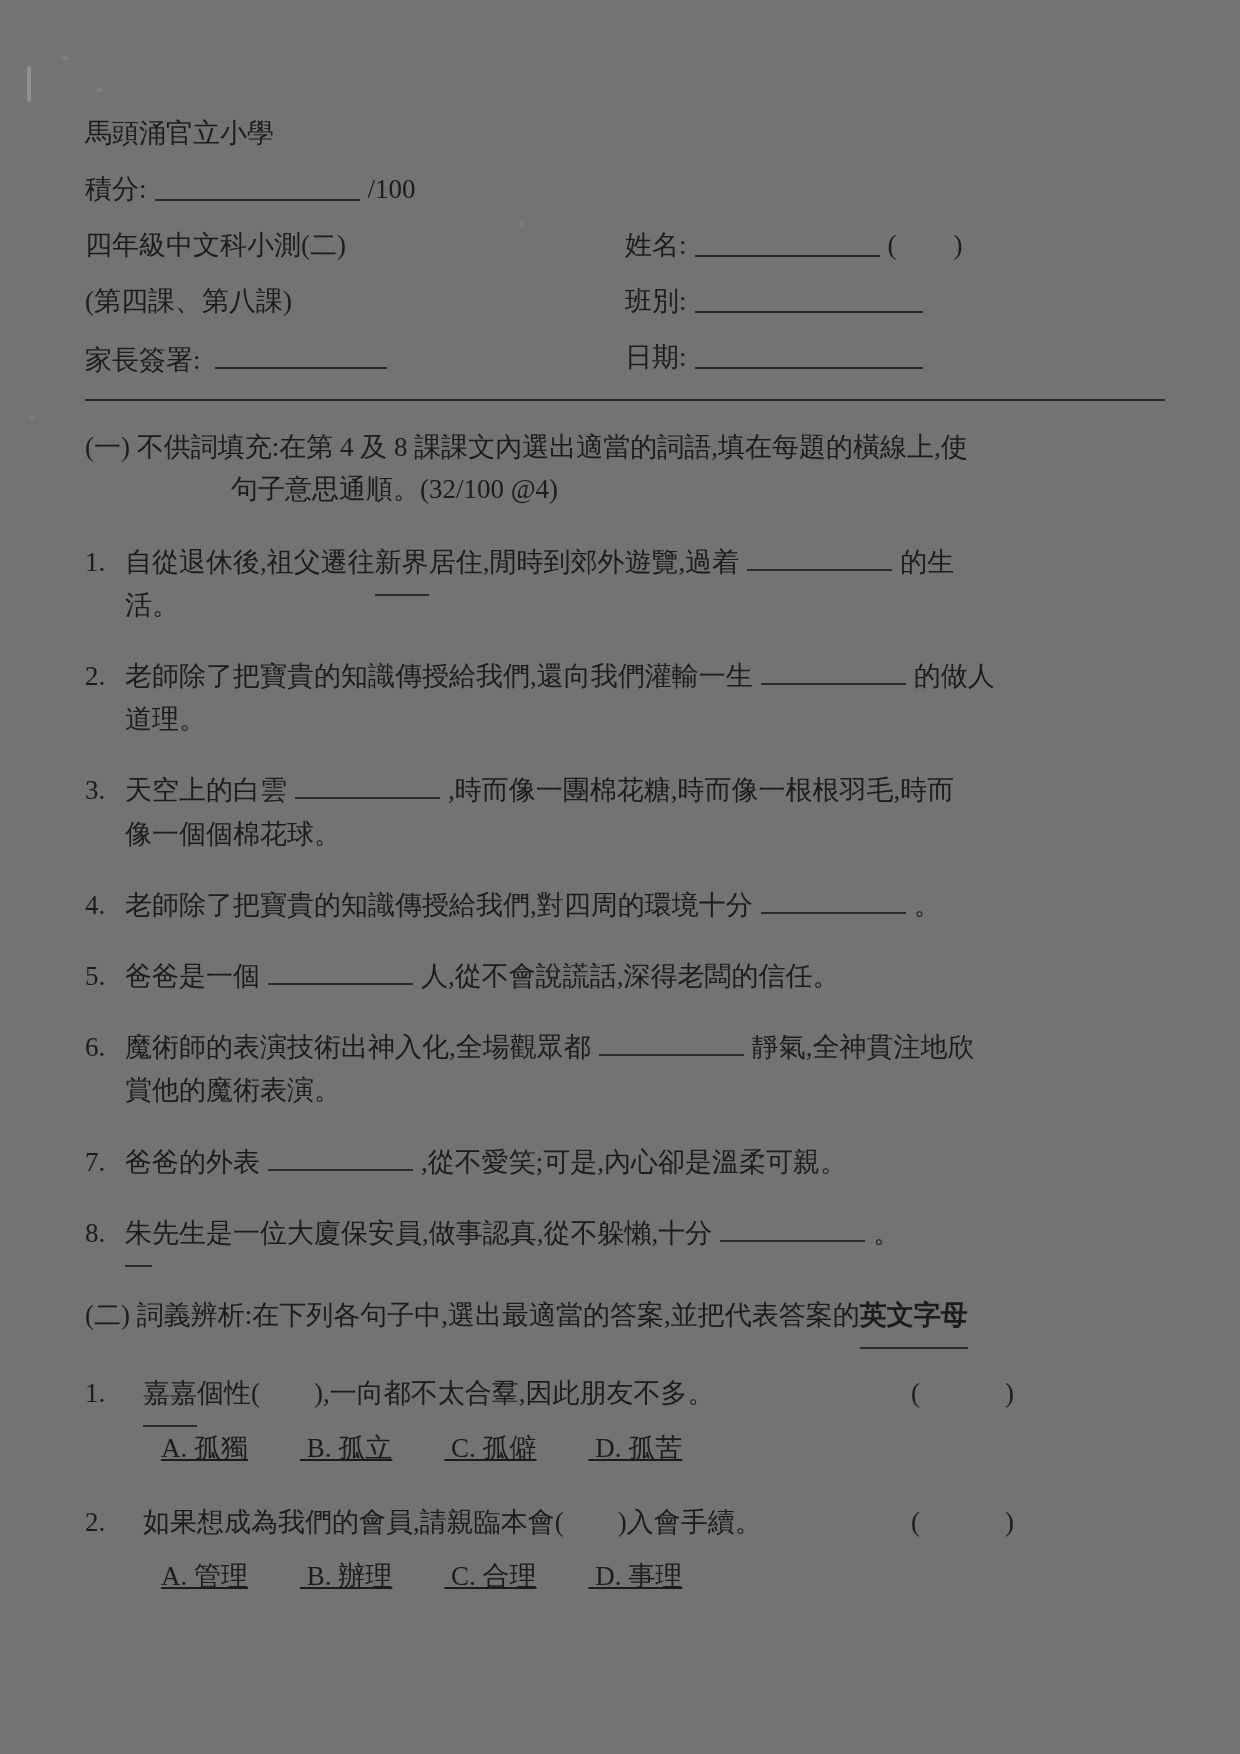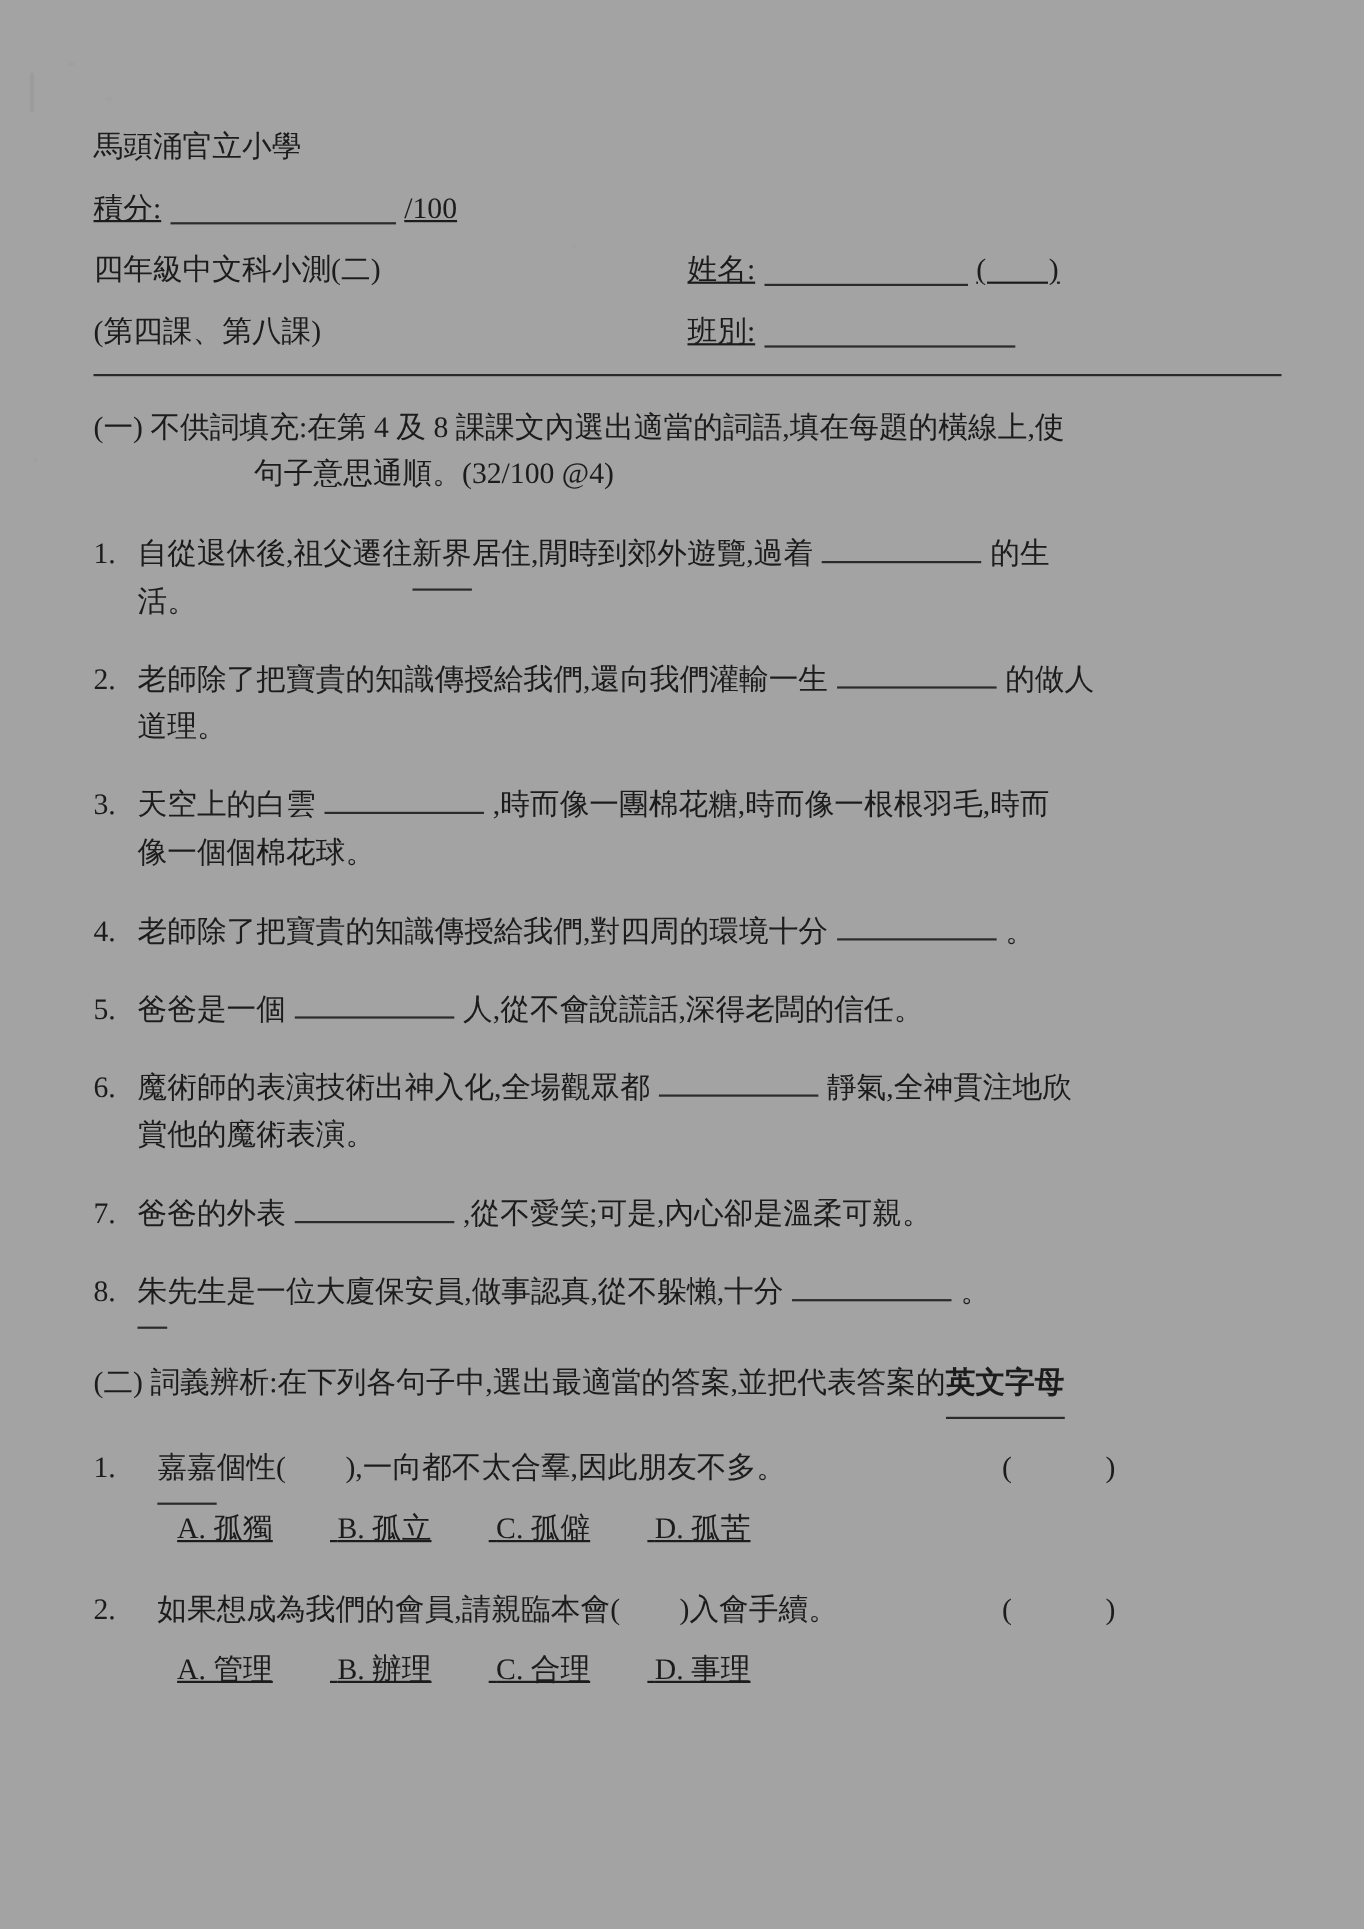--- a/index.html
+++ b/index.html
@@ -1,38 +1,38 @@
 <!DOCTYPE html>
 <html><head>
 <meta charset="utf-8">
 <style>
   html,body{margin:0;padding:0;background:#e8e8e8;}
   .page{
     position:relative;
     width:1240px;height:1754px;
     margin:0 auto;
-    background:#a3a3a3;
+    background:#737373;
     box-sizing:border-box;
     padding:116px 75px 0 85px;
     font-family:"Liberation Serif","DejaVu Serif",serif;
     font-size:27px;
     color:#1c1c1c;
     overflow:hidden;
   }
   
   .artifact{position:absolute;background:#9a9a9a;pointer-events:none;}
   .art-bar{left:27px;top:66px;width:4px;height:36px;border-radius:2px;opacity:.75;}
   .art-dot1{left:62px;top:56px;width:6px;height:4px;border-radius:50%;opacity:.35;}
   .art-dot2{left:96px;top:88px;width:7px;height:4px;border-radius:50%;opacity:.3;}
   .art-dot3{left:30px;top:416px;width:4px;height:4px;border-radius:50%;opacity:.3;}
   .art-dot4{left:520px;top:222px;width:4px;height:4px;border-radius:50%;opacity:.25;}
   
   .hrow{display:flex;line-height:34px;margin-bottom:22px;}
   .hleft{width:540px;flex:0 0 540px;}
-  .hright{flex:1;display:flex;align-items:center;text-decoration:underline;}
+  .hright{flex:1;display:flex;align-items:flex-start;}
   
   .blank{
     display:inline-block;
     border-bottom:2px solid #2b2b2b;
     height:1em;
     margin:0 8px;
     vertical-align:baseline;
   }
   .b145{width:145px;}
   .b-score{width:205px;}
@@ -92,20 +92,30 @@
         <span class="paren">(　　)</span>
       </span>
     </div>
     <div class="hrow">
       <span class="hleft">(第四課、第八課)</span>
       <span class="hright">
         <span>班別:</span>
         <span class="blank b-class"></span>
       </span>
     </div>
+    <div class="hrow">
+      <span class="hleft">
+        <span>家長簽署:</span>
+        <span class="blank b-sign"></span>
+      </span>
+      <span class="hright">
+        <span>日期:</span>
+        <span class="blank b-date"></span>
+      </span>
+    </div>
   </div>
 
   <hr class="rule">
 
   <div class="sechead">
     <div class="l1">(一) 不供詞填充:在第 4 及 8 課課文內選出適當的詞語,填在每題的橫線上,使</div>
     <div class="l2">句子意思通順。(32/100 @4)</div>
   </div>
 
   <div class="qlist">

